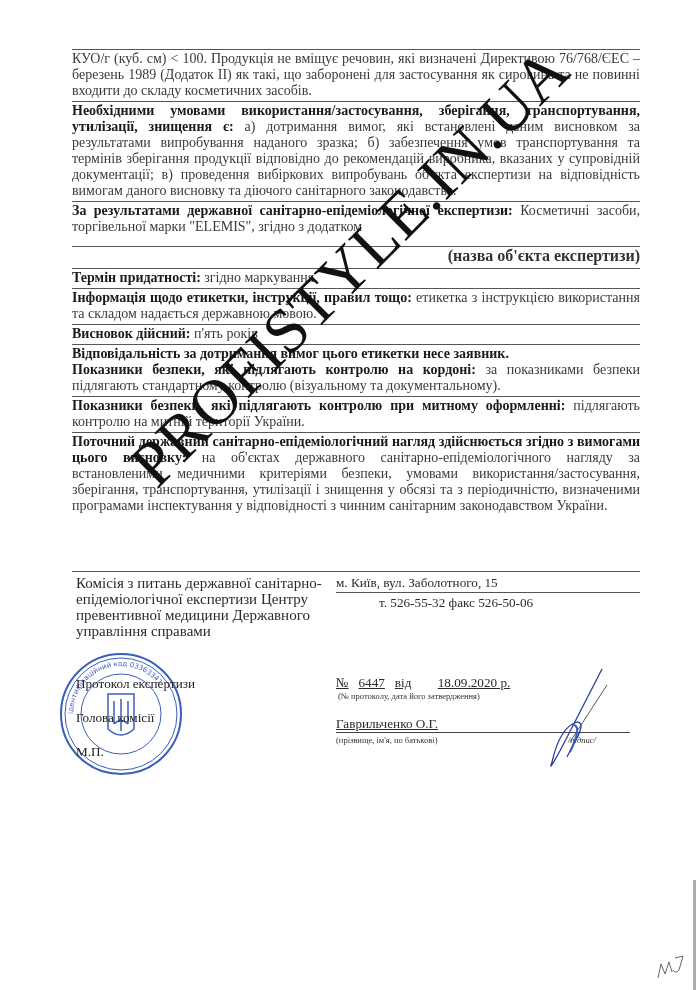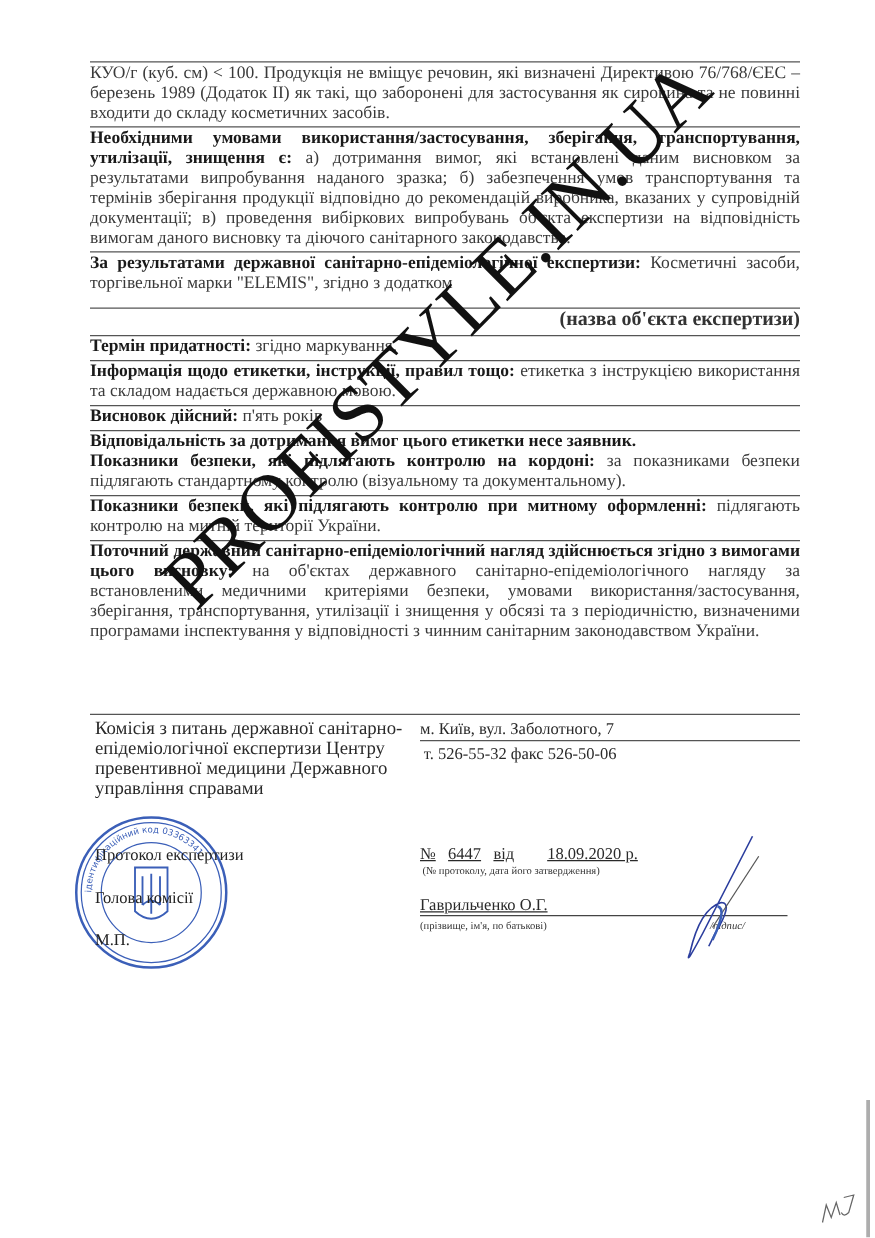--- a/index.html
+++ b/index.html
@@ -15,21 +15,21 @@
     font-size: 14px; line-height: 16px; text-align: justify;
     text-align-last: left; margin: 0;
   }
   .b { font-weight: bold; color: #1a1a1a; }
   .n { color: #3a3a3a; }
   .caption { font-size: 16px; text-align: right; line-height: 14px; color: #333; padding: 2px 0 3px 0; border-top: 1.5px solid #555; margin-top: 11px; font-weight: bold; }
   .footer { position: absolute; left: 72px; top: 571px; width: 568px; border-top: 1.5px solid #555; }
   .commission { position: absolute; left: 4px; top: 3px; width: 260px; font-size: 15px; line-height: 16px; }
   .addr { position: absolute; left: 264px; top: 3px; width: 304px; font-size: 13.2px; line-height: 16px; }
   .addr .l1 { border-bottom: 1px solid #555; padding-bottom: 1px; }
-  .addr .l2 { padding-left: 3px; padding-top: 2px; }
+  .addr .l2 { padding-left: 3px; padding-top: 2px; margin-left: 40px; }
   .lbl { position: absolute; left: 4px; font-size: 13.2px; color: #222; }
   .proto { position: absolute; left: 264px; top: 103px; font-size: 13.2px; }
   .proto .u { text-decoration: underline; }
   .proto-cap { position: absolute; left: 266px; top: 119px; font-size: 8.5px; color: #333; }
   .name { position: absolute; left: 264px; top: 144px; width: 294px; font-size: 13.2px; border-bottom: 1px solid #444; }
   .name span { text-decoration: underline; text-align: right; }
   .name-cap { position: absolute; left: 264px; top: 163px; font-size: 8.5px; color: #333; }
   .sig-cap { position: absolute; left: 496px; top: 163px; font-size: 8.5px; color: #333; font-style: italic; }
   .stamp { position: absolute; left: -16px; top: 77px; width: 130px; height: 130px; }
   .signature { position: absolute; left: 460px; top: 95px; width: 80px; height: 110px; }
@@ -73,21 +73,21 @@
     <p class="p"><span class="b">Показники безпеки, які підлягають контролю при митному оформленні:</span><span class="n"> підлягають контролю на митній території України.</span></p>
   </div>
   <div class="sec">
     <p class="p"><span class="b">Поточний державний санітарно-епідеміологічний нагляд здійснюється згідно з вимогами цього висновку:</span><span class="n"> на об'єктах державного санітарно-епідеміологічного нагляду за встановленими медичними критеріями безпеки, умовами використання/застосування, зберігання, транспортування, утилізації і знищення у обсязі та з періодичністю, визначеними програмами інспектування у відповідності з чинним санітарним законодавством України.</span></p>
   </div>
 </div>
 
 <div class="footer">
   <div class="commission">Комісія з питань державної санітарно-епідеміологічної експертизи Центру  превентивної медицини  Державного   управління справами</div>
   <div class="addr">
-    <div class="l1">м. Київ, вул. Заболотного, 7</div>
+    <div class="l1">м. Київ, вул. Заболотного, 15</div>
     <div class="l2">т. 526-55-32  факс 526-50-06</div>
   </div>
 
   <svg class="stamp" viewBox="0 0 130 130">
     <circle cx="65" cy="65" r="60" fill="none" stroke="#3b5fb8" stroke-width="2"></circle>
     <circle cx="65" cy="65" r="56" fill="none" stroke="#3b5fb8" stroke-width="1"></circle>
     <circle cx="65" cy="65" r="40" fill="none" stroke="#3b5fb8" stroke-width="1"></circle>
     <defs>
         <path id="ring" d="M65,65 m-48,0 a48,48 0 1,1 96,0 a48,48 0 1,1 -96,0"></path>
       </defs>

